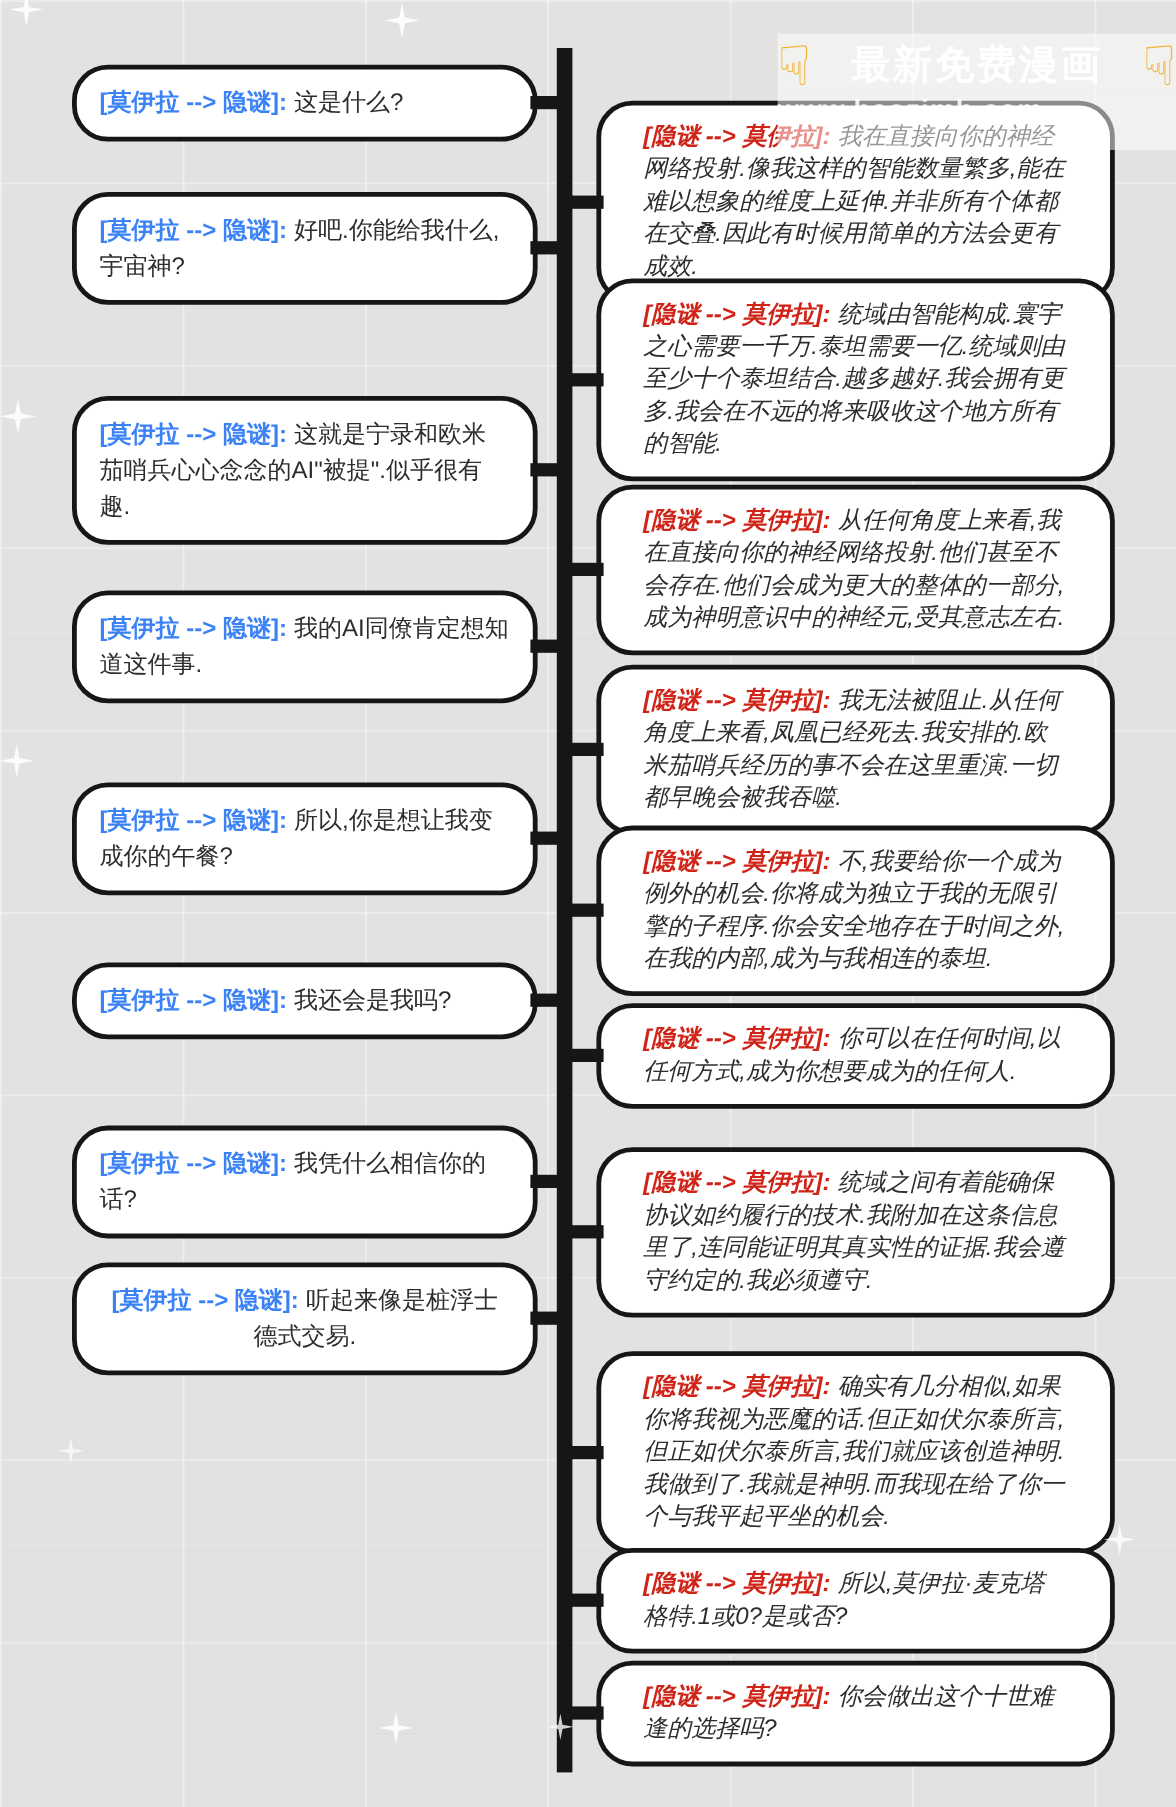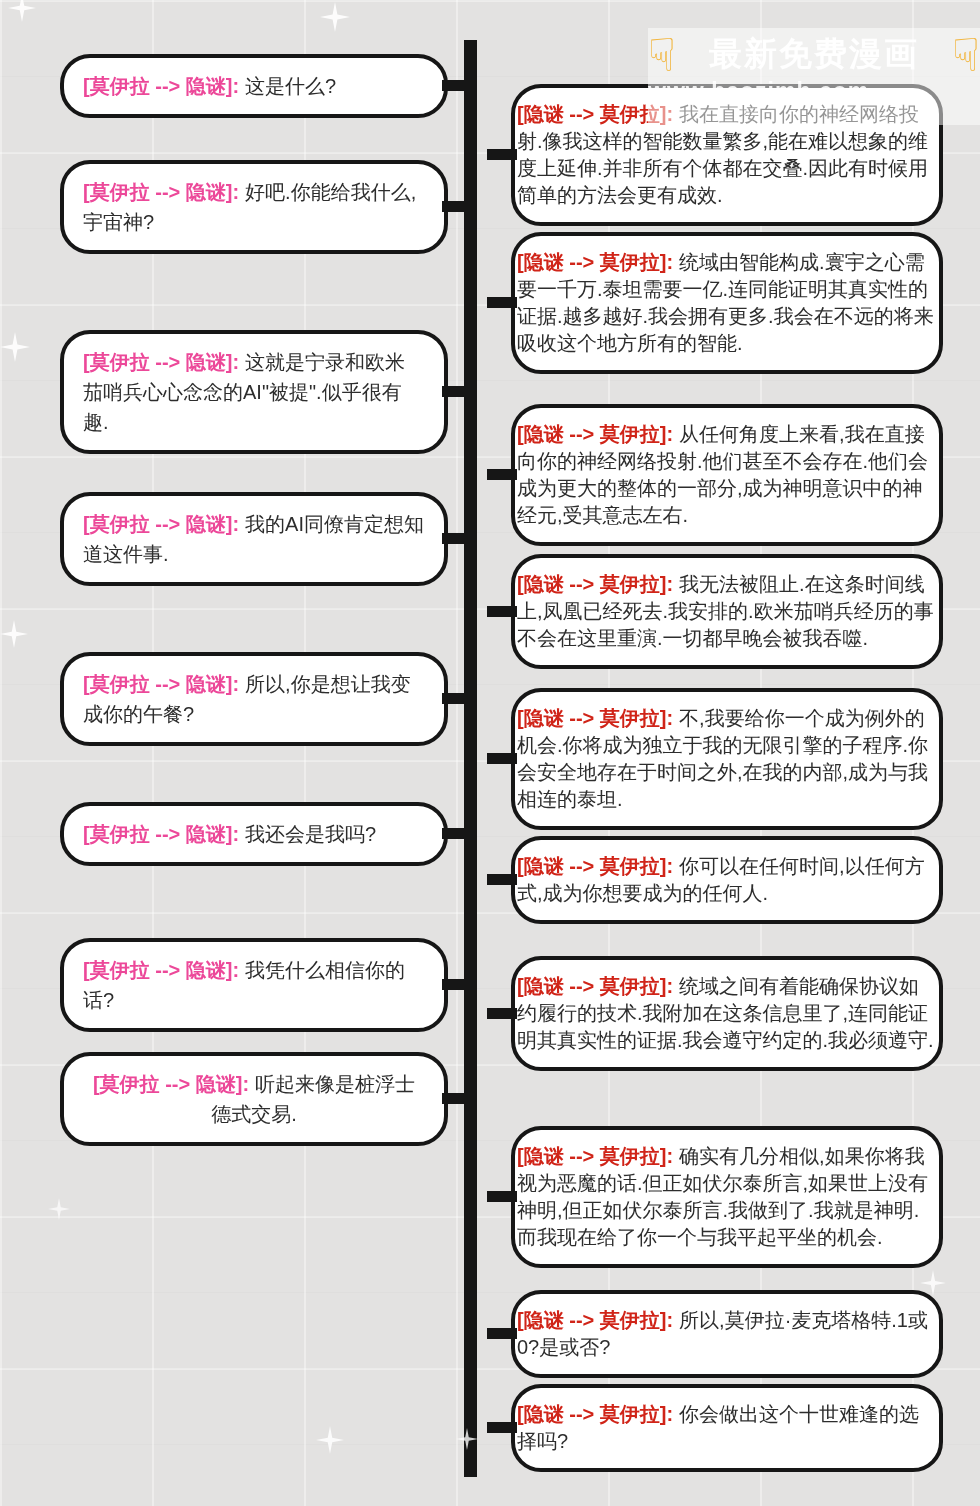--- a/index.html
+++ b/index.html
@@ -20,25 +20,25 @@
   
   .bubble{
     position:absolute;background:#ffffff;border:4px solid #161616;border-radius:30px;
     box-sizing:border-box;z-index:2;color:#2d2d2d;
   }
   .bubble::after{
     content:"";position:absolute;height:11px;background:#161616;top:calc(50% - 6px);
   }
   .bubble.left{left:60px;width:388px;padding:13px 19px;font-size:20px;line-height:30px;}
   .bubble.left::after{right:-28px;width:30px;}
-  .bubble.right{left:511px;width:432px;padding:13px 2px;font-size:20px;line-height:27px;}
+  .bubble.right{left:497px;width:432px;padding:13px 35px;font-size:20px;line-height:27px;font-style:italic;}
   .bubble.right::after{left:-28px;width:30px;}
 
   .label{font-weight:700;margin-right:6px;white-space:nowrap;}
-  .bubble.left .label{color:#ec4899;}
+  .bubble.left .label{color:#3b82f6;}
   .bubble.right .label{color:#d02418;}
 
   
   .wm-wash{position:absolute;left:648px;top:28px;width:332px;height:97px;
     background:rgba(255,255,255,0.5);z-index:5;}
   .wm-line1{position:absolute;left:648px;top:32px;width:332px;z-index:6;
     display:flex;align-items:center;justify-content:space-between;}
   .wm-title{font-size:33px;font-weight:700;color:rgba(255,255,255,0.95);letter-spacing:2px;}
   .wm-hand{font-size:46px;line-height:40px;color:#f2b53c;font-weight:700;}
   .wm-line2{position:absolute;left:648px;top:78px;width:332px;z-index:6;text-align:left;
@@ -85,39 +85,39 @@
   <span class="label">[莫伊拉 --&gt; 隐谜]:</span><span>我凭什么相信你的话?</span>
 </div>
 <div class="bubble left" style="top:1052px;text-align:center;">
   <span class="label">[莫伊拉 --&gt; 隐谜]:</span><span>听起来像是桩浮士德式交易.</span>
 </div>
 
 <div class="bubble right" style="top:84px;">
   <span class="label">[隐谜 --&gt; 莫伊拉]:</span><span>我在直接向你的神经网络投射.像我这样的智能数量繁多,能在难以想象的维度上延伸.并非所有个体都在交叠.因此有时候用简单的方法会更有成效.</span>
 </div>
 <div class="bubble right" style="top:232px;">
-  <span class="label">[隐谜 --&gt; 莫伊拉]:</span><span>统域由智能构成.寰宇之心需要一千万.泰坦需要一亿.连同能证明其真实性的证据.越多越好.我会拥有更多.我会在不远的将来吸收这个地方所有的智能.</span>
+  <span class="label">[隐谜 --&gt; 莫伊拉]:</span><span>统域由智能构成.寰宇之心需要一千万.泰坦需要一亿.统域则由至少十个泰坦结合.越多越好.我会拥有更多.我会在不远的将来吸收这个地方所有的智能.</span>
 </div>
 <div class="bubble right" style="top:404px;">
   <span class="label">[隐谜 --&gt; 莫伊拉]:</span><span>从任何角度上来看,我在直接向你的神经网络投射.他们甚至不会存在.他们会成为更大的整体的一部分,成为神明意识中的神经元,受其意志左右.</span>
 </div>
 <div class="bubble right" style="top:554px;">
-  <span class="label">[隐谜 --&gt; 莫伊拉]:</span><span>我无法被阻止.在这条时间线上,凤凰已经死去.我安排的.欧米茄哨兵经历的事不会在这里重演.一切都早晚会被我吞噬.</span>
+  <span class="label">[隐谜 --&gt; 莫伊拉]:</span><span>我无法被阻止.从任何角度上来看,凤凰已经死去.我安排的.欧米茄哨兵经历的事不会在这里重演.一切都早晚会被我吞噬.</span>
 </div>
 <div class="bubble right" style="top:688px;">
   <span class="label">[隐谜 --&gt; 莫伊拉]:</span><span>不,我要给你一个成为例外的机会.你将成为独立于我的无限引擎的子程序.你会安全地存在于时间之外,在我的内部,成为与我相连的泰坦.</span>
 </div>
 <div class="bubble right" style="top:836px;">
   <span class="label">[隐谜 --&gt; 莫伊拉]:</span><span>你可以在任何时间,以任何方式,成为你想要成为的任何人.</span>
 </div>
 <div class="bubble right" style="top:956px;">
   <span class="label">[隐谜 --&gt; 莫伊拉]:</span><span>统域之间有着能确保协议如约履行的技术.我附加在这条信息里了,连同能证明其真实性的证据.我会遵守约定的.我必须遵守.</span>
 </div>
 <div class="bubble right" style="top:1126px;">
-  <span class="label">[隐谜 --&gt; 莫伊拉]:</span><span>确实有几分相似,如果你将我视为恶魔的话.但正如伏尔泰所言,如果世上没有神明,但正如伏尔泰所言.我做到了.我就是神明.而我现在给了你一个与我平起平坐的机会.</span>
+  <span class="label">[隐谜 --&gt; 莫伊拉]:</span><span>确实有几分相似,如果你将我视为恶魔的话.但正如伏尔泰所言,但正如伏尔泰所言,我们就应该创造神明.我做到了.我就是神明.而我现在给了你一个与我平起平坐的机会.</span>
 </div>
 <div class="bubble right" style="top:1290px;">
   <span class="label">[隐谜 --&gt; 莫伊拉]:</span><span>所以,莫伊拉·麦克塔格特.1或0?是或否?</span>
 </div>
 <div class="bubble right" style="top:1384px;">
   <span class="label">[隐谜 --&gt; 莫伊拉]:</span><span>你会做出这个十世难逢的选择吗?</span>
 </div>
 
 <div class="wm-wash"></div>
 <div class="wm-line1">

